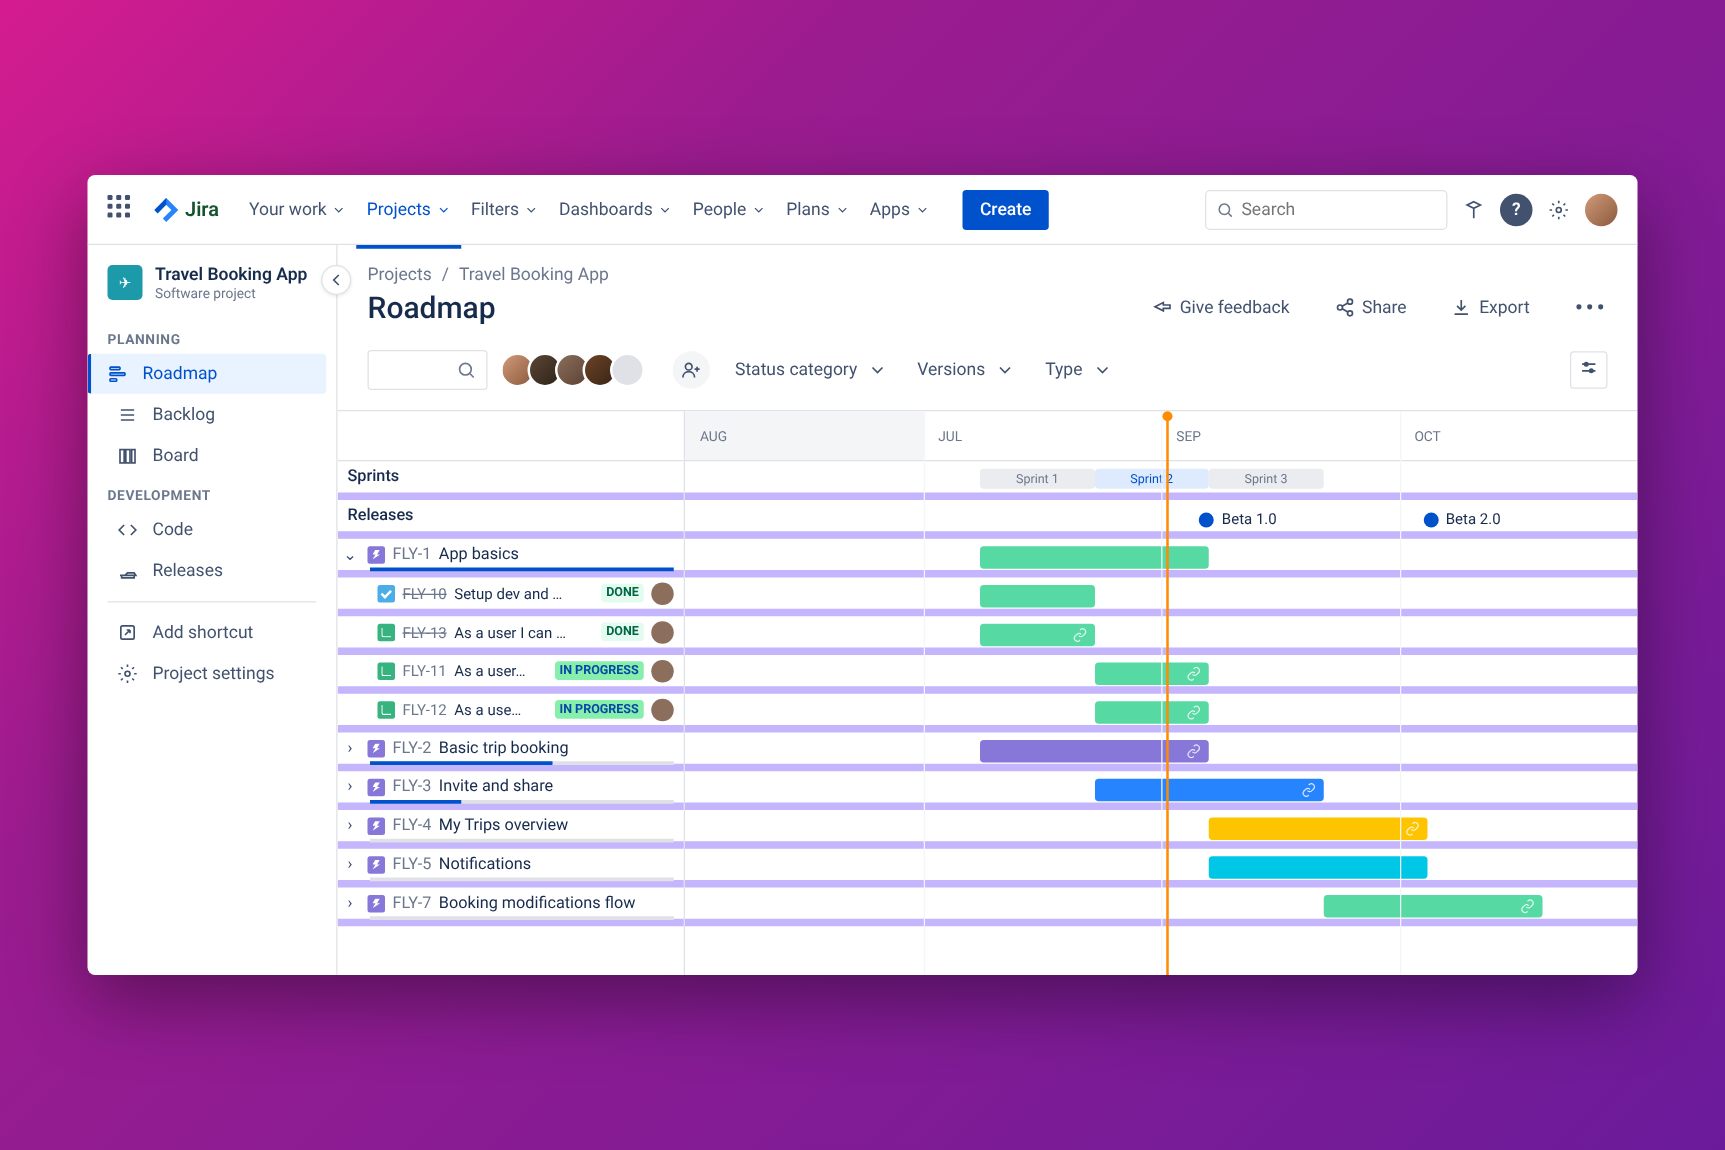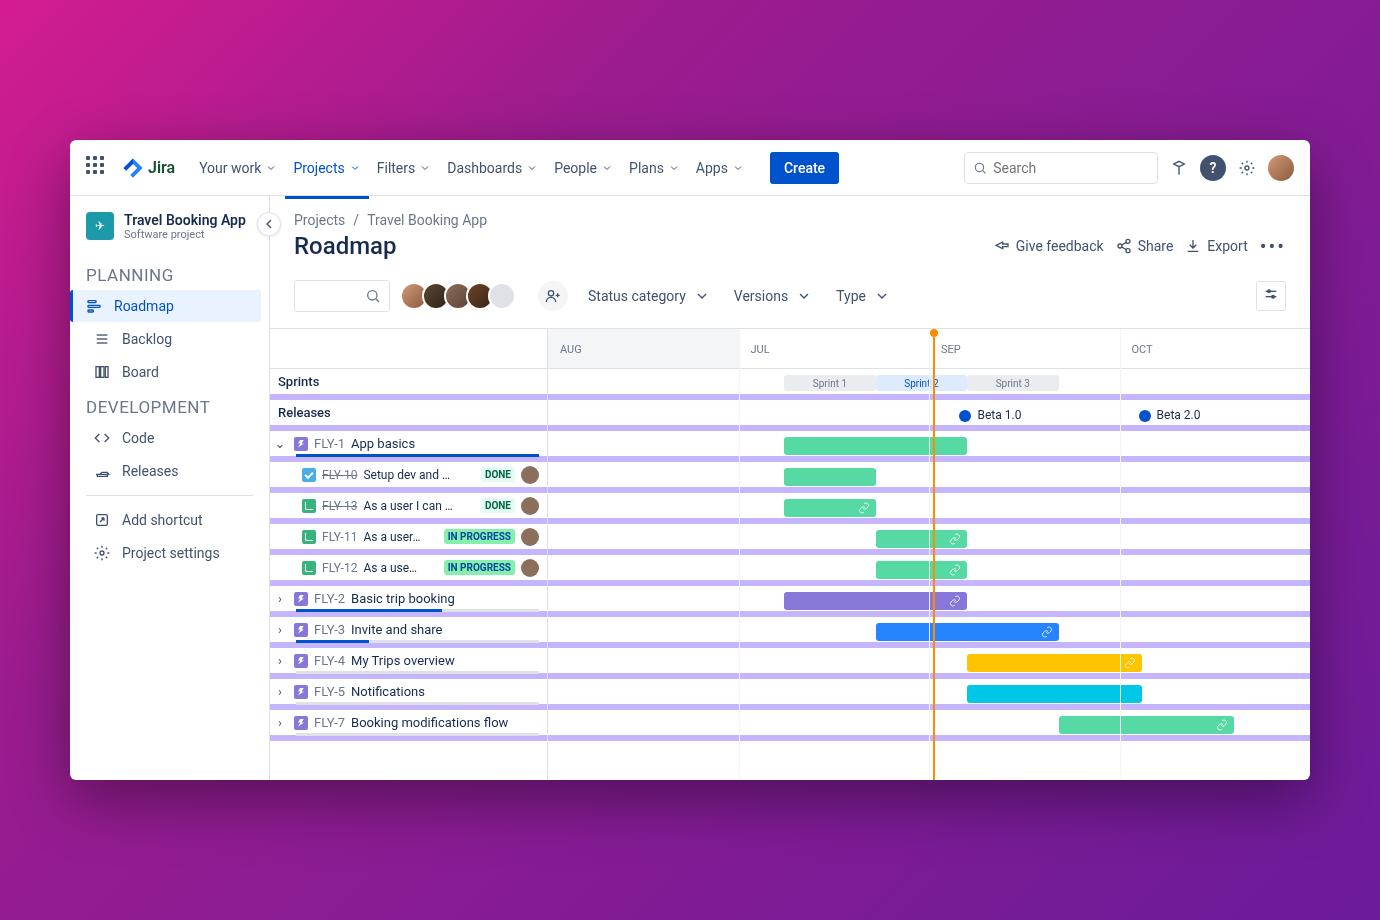--- a/index.html
+++ b/index.html
@@ -24,33 +24,33 @@
 .avatar-img { width: 26px; height: 26px; border-radius: 50%; background: linear-gradient(135deg,#d19a7b,#8b5a3c); cursor: pointer; }
 
 
 .body { flex: 1; display: flex; overflow: hidden; }
 .sidebar { width: 200px; border-right: 1px solid #dfe1e6; position: relative; padding: 16px 0; }
 .collapse { position: absolute; top: 16px; right: -12px; width: 24px; height: 24px; border: 1px solid #dfe1e6; border-radius: 50%; background: #fff; display: flex; align-items: center; justify-content: center; cursor: pointer; color: #42526e; box-shadow: 0 1px 3px rgba(0,0,0,0.1); }
 .proj-header { display: flex; gap: 10px; padding: 0 16px 16px; }
 .proj-icon { width: 28px; height: 28px; border-radius: 4px; background: #1c9aaa; display: flex; align-items: center; justify-content: center; color: #fff; font-size: 12px; }
 .proj-info .name { font-size: 14px; font-weight: 600; color: #172b4d; }
 .proj-info .type { font-size: 11px; color: #6b778c; }
-.section-label { padding: 8px 16px 4px; font-size: 17px; font-weight: 400; color: #6b778c; letter-spacing: 0.5px; }
+.section-label { padding: 8px 16px 4px; font-size: 11px; font-weight: 700; color: #6b778c; letter-spacing: 0.5px; }
 .side-item { display: flex; align-items: center; gap: 12px; padding: 8px 16px; font-size: 14px; color: #42526e; cursor: pointer; border-radius: 3px; margin: 1px 8px; }
 .side-item.selected { background: #e9f2ff; color: #0052cc; border-left: 3px solid #0052cc; margin-left: 0; padding-left: 13px; }
 .side-item svg { width: 20px; height: 20px; flex-shrink: 0; }
 .side-divider { height: 1px; background: #dfe1e6; margin: 8px 16px; }
 
 
 .main { flex: 1; display: flex; flex-direction: column; overflow: hidden; }
 .crumbs { padding: 16px 24px 0; font-size: 14px; color: #6b778c; display: flex; gap: 8px; }
 .crumbs a { color: #6b778c; cursor: pointer; }
 .header-row { display: flex; align-items: center; padding: 4px 24px 12px; }
 .header-row h1 { font-size: 24px; font-weight: 500; color: #172b4d; }
-.header-actions { margin-left: auto; display: flex; gap: 12px; align-items: center; }
+.header-actions { margin-left: auto; display: flex; gap: 36px; align-items: center; }
 .haction { display: flex; align-items: center; gap: 6px; font-size: 14px; color: #42526e; cursor: pointer; }
 
 .filter-row { display: flex; align-items: center; padding: 8px 24px 16px; gap: 16px; }
 .small-search { width: 96px; height: 32px; border: 1px solid #dfe1e6; border-radius: 3px; display: flex; align-items: center; justify-content: flex-end; padding: 0 8px; color: #6b778c; cursor: text; }
 .avatars { display: flex; }
 .avatars .av { width: 28px; height: 28px; border-radius: 50%; border: 2px solid #fff; margin-left: -6px; }
 .av1{background:linear-gradient(135deg,#d19a7b,#8b5a3c)} .av2{background:linear-gradient(135deg,#5b4636,#2e2316)} .av3{background:linear-gradient(135deg,#8b6f5c,#5c4033)} .av4{background:linear-gradient(135deg,#6b4226,#3a2616)} .av5{background:#dfe1e6}
 .addppl { width: 30px; height: 30px; border-radius: 50%; background: #f4f5f7; display: flex; align-items: center; justify-content: center; cursor: pointer; color: #42526e; margin-left:6px;}
 .dropdown { display: flex; align-items: center; gap: 8px; font-size: 14px; color: #42526e; cursor: pointer; padding: 4px; }
 .viewopts { margin-left: auto; color: #42526e; cursor: pointer; padding: 4px 6px; border:1px solid #dfe1e6; border-radius:3px; }

